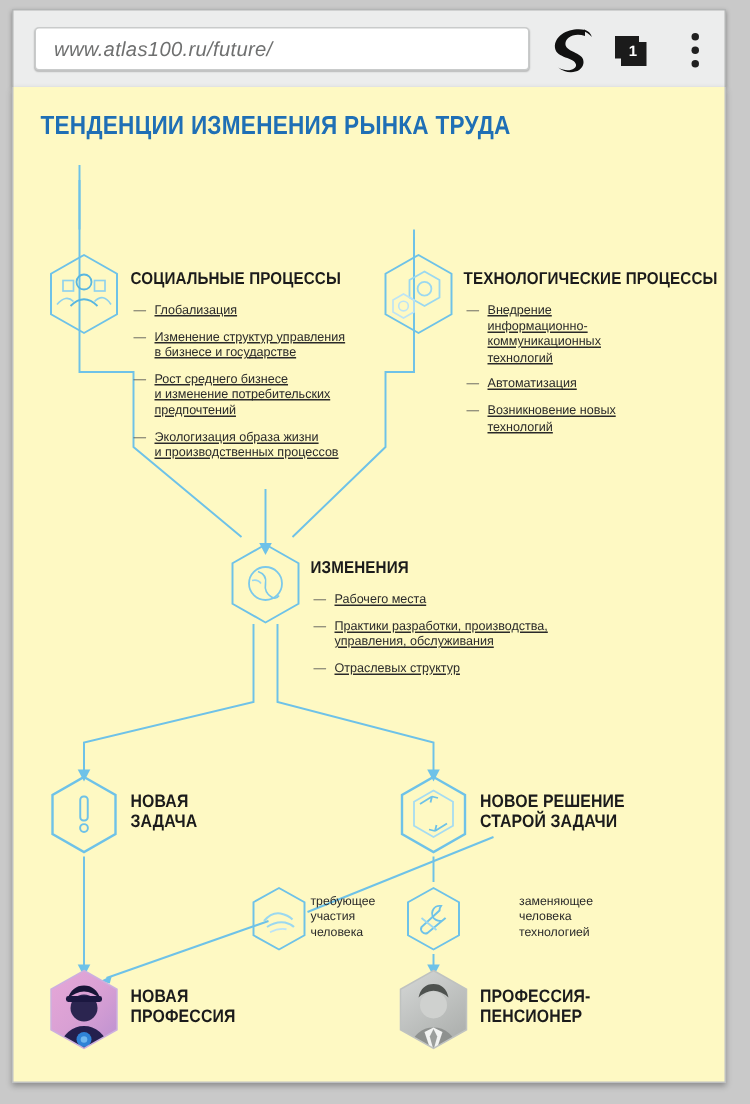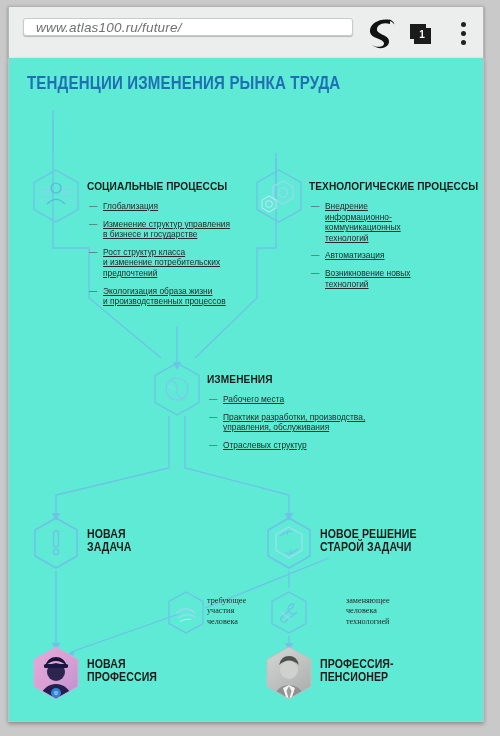--- a/index.html
+++ b/index.html
@@ -14,21 +14,21 @@
   
   .chrome{
     position:absolute;left:8px;top:6px;width:476px;height:52px;
     background:#eceded;
     border:1px solid #b4b6b6;
     border-bottom:none;
     box-shadow:0 1px 3px rgba(0,0,0,.35);
     box-sizing:border-box;
   }
   .urlbar{
-    position:absolute;left:14px;top:11px;width:330px;height:18px;
+    position:absolute;left:14px;top:11px;width:330px;height:29px;
     background:#ffffff;border:1px solid #c9cbcb;border-radius:3px;
     box-shadow:0 1px 1px rgba(0,0,0,.22);
     display:flex;align-items:center;box-sizing:border-box;
   }
   .urlbar .u{
     padding-left:12px;font-style:italic;font-size:13.5px;color:#6f7070;
     letter-spacing:.2px;white-space:nowrap;
   }
   .brand{position:absolute;left:352px;top:8px;width:36px;height:36px;}
   .tabbox{position:absolute;left:400px;top:16px;width:24px;height:22px;}
@@ -36,21 +36,21 @@
     position:absolute;left:405px;top:21px;width:16px;height:14px;
     background:#1b1b1b;color:#fff;font-size:10px;font-weight:bold;
     display:flex;align-items:center;justify-content:center;line-height:1;
   }
   .kebab{position:absolute;left:452px;top:15px;width:6px;height:24px;}
   .kebab i{display:block;width:5px;height:5px;border-radius:50%;background:#202020;margin-bottom:4px;}
 
   
   .page{
     position:absolute;left:8px;top:58px;width:476px;height:664px;
-    background:#5eead4;
+    background:#fef9c3;
     border:1px solid #bfc1c1;border-top:none;
     box-shadow:0 2px 4px rgba(0,0,0,.30);
     box-sizing:border-box;overflow:hidden;
   }
   .sheet{position:absolute;left:0;top:0;width:474px;height:662px;}
 
   .title{
     position:absolute;left:18px;top:15px;
     font-size:17.5px;font-weight:bold;color:#1f6fb5;
     letter-spacing:.2px;
@@ -63,21 +63,21 @@
   .hex{position:absolute;}
   .node-title{
     position:absolute;font-weight:bold;color:#1b1b1b;
     font-size:11.5px;letter-spacing:.1px;line-height:12.5px;
     transform:scaleX(.88);transform-origin:left top;
     white-space:pre;
   }
   .bullets{position:absolute;font-size:8.4px;color:#2a2a2a;line-height:10.6px;}
   .bullets .row{position:relative;padding-left:14px;margin-bottom:7px;white-space:pre-line;text-decoration:underline;}
   .bullets .row:before{content:"—";position:absolute;left:0;top:0;color:#555;}
-  .smalllbl{position:absolute;font-size:8.2px;color:#2a2a2a;line-height:10.4px;white-space:pre-line;font-family:Liberation Serif, serif;}
+  .smalllbl{position:absolute;font-size:8.2px;color:#2a2a2a;line-height:10.4px;white-space:pre-line;}
 </style>
 </head>
 <body>
 
 <div id="frame">
 
   <div class="chrome">
 
     <div class="urlbar">
       <span class="u" title="Search or type web address">www.atlas100.ru/future/</span>
@@ -156,21 +156,21 @@
         <rect x="32" y="19" width="7" height="7" fill="none" stroke="#8fd2ee" stroke-width="1.1"></rect>
         <path d="M7 35 q6 -7 11 -2" fill="none" stroke="#8fd2ee" stroke-width="1.1"></path>
         <path d="M32 33 q6 -6 11 2" fill="none" stroke="#8fd2ee" stroke-width="1.1"></path>
       </svg>
     </div>
     <div class="node-title" style="left:78px;top:122px;">СОЦИАЛЬНЫЕ ПРОЦЕССЫ</div>
     <div class="bullets" style="left:80px;top:143px;width:170px;">
       <div class="row">Глобализация</div>
       <div class="row">Изменение структур управления
 в бизнесе и государстве</div>
-      <div class="row">Рост структур класса
+      <div class="row">Рост среднего бизнесе
 и изменение потребительских
 предпочтений</div>
       <div class="row">Экологизация образа жизни
 и производственных процессов</div>
     </div>
 
     <div class="hex" style="left:245px;top:110px;">
       <svg width="50" height="56" viewBox="0 0 50 56">
         <polygon points="25,2 47,14.5 47,41.5 25,54 3,41.5 3,14.5" fill="none" stroke="#6ec2e8" stroke-width="1.3"></polygon>
         <polygon points="29,13 39,18.7 39,30.3 29,36 19,30.3 19,18.7" fill="none" stroke="#9bd8f0" stroke-width="1.2"></polygon>

